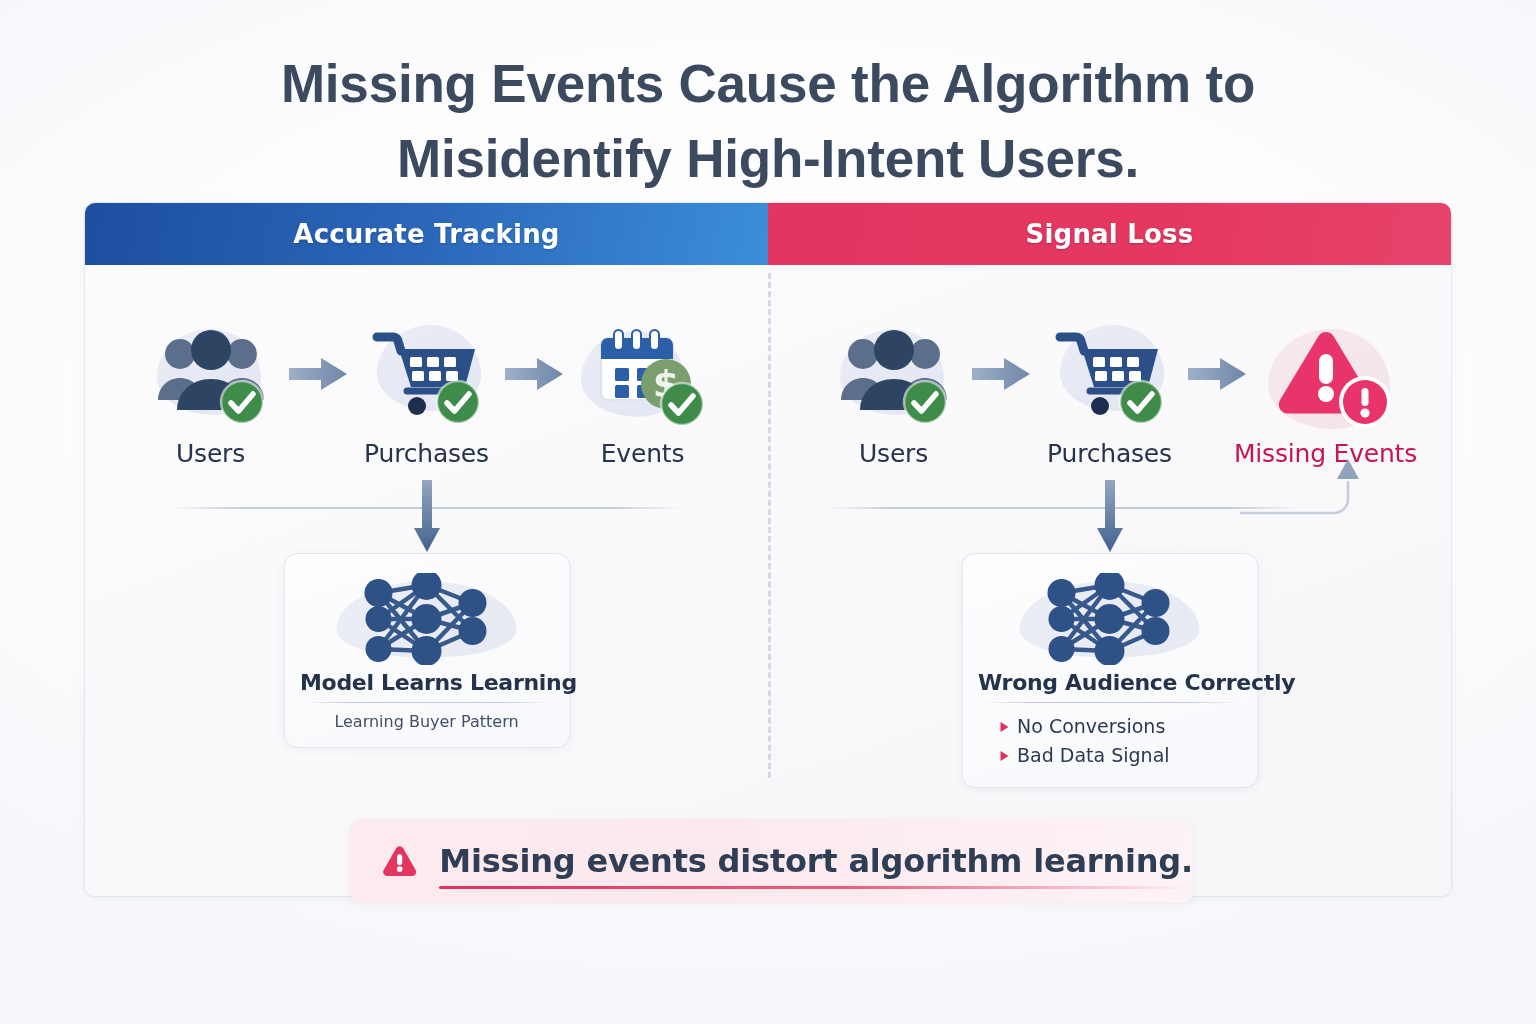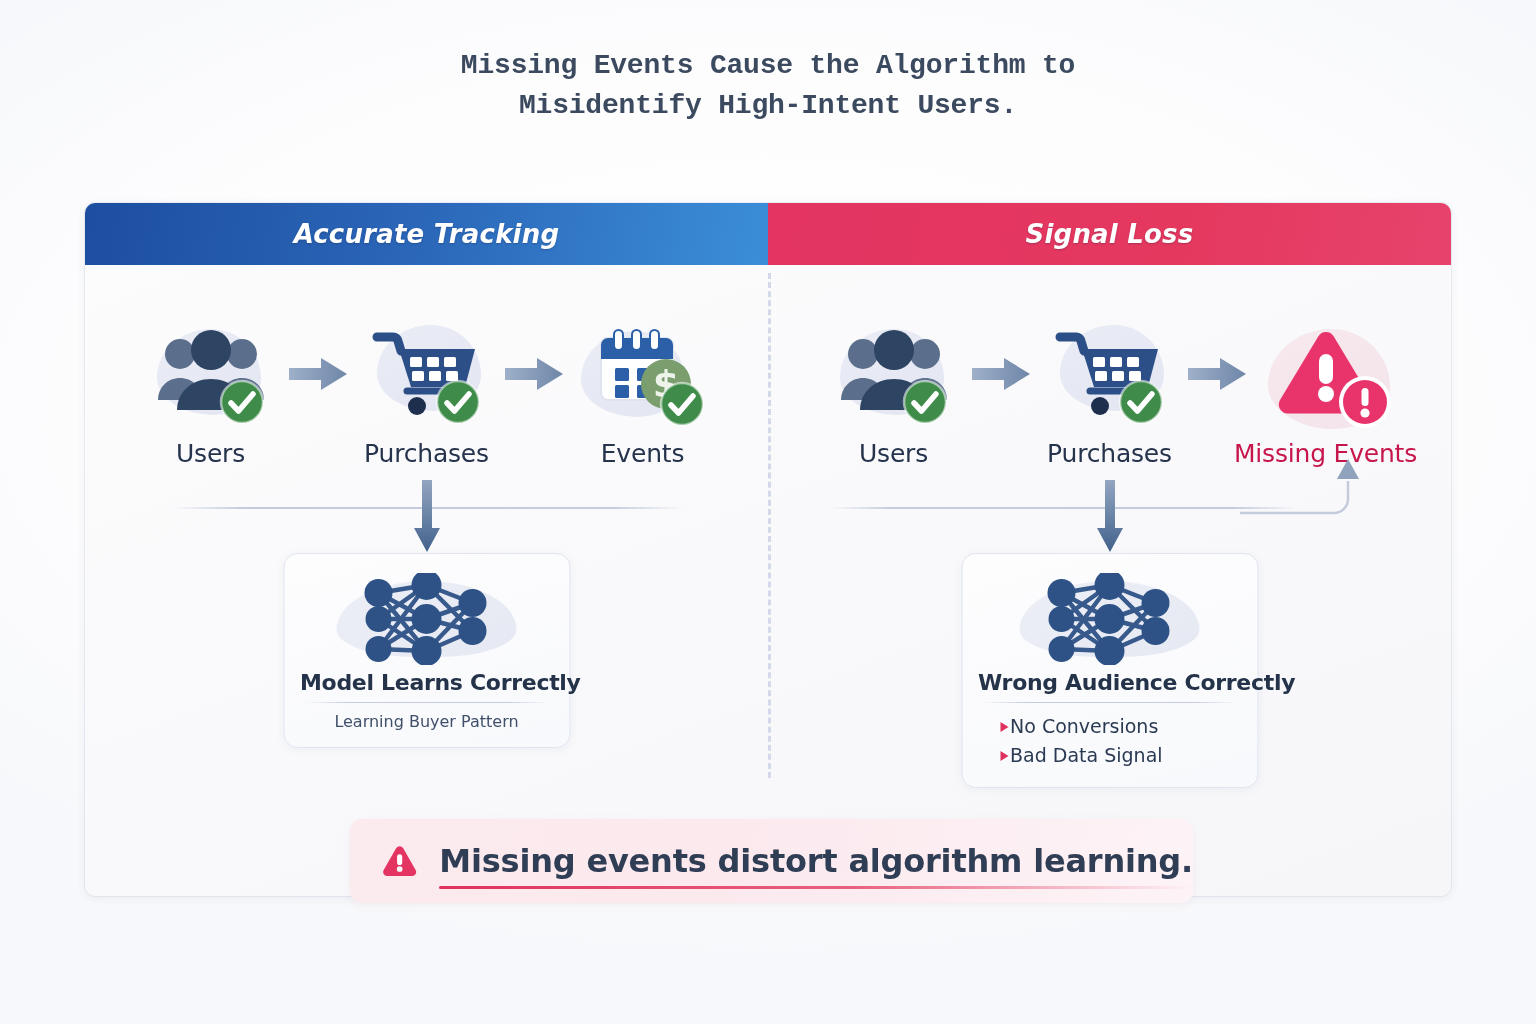--- a/index.html
+++ b/index.html
@@ -24,23 +24,23 @@
   }
 
   
   .title-wrap {
     position: absolute;
     left: 0; right: 0;
     top: 46px;
     text-align: center;
   }
   .title-line {
-    font-family: Liberation Mono, monospace;
+    font-family: Liberation Sans, sans-serif;
     font-weight: bold;
-    font-size: 28px;
+    font-size: 53px;
     line-height: 1.42;
     color: #3c4a60;
     letter-spacing: -0.2px;
     text-shadow: 0 1px 0 rgba(255,255,255,0.9);
   }
 
   
   #panel {
     position: absolute;
     left: 85px;
@@ -54,21 +54,20 @@
   }
 
   .head-row {
     position: absolute;
     left: 0; top: 0;
     width: 100%;
     height: 62px;
     display: flex;
     border-radius: 10px 10px 0 0;
     overflow: hidden;
-    font-style: italic;
   }
   .head-cell {
     height: 100%;
     display: flex;
     align-items: center;
     justify-content: center;
     font-weight: bold;
     font-size: 26px;
     color: #ffffff;
     letter-spacing: 0.2px;
@@ -236,21 +235,21 @@
     margin: 0;
     padding: 0 0 0 22px;
     list-style: none;
   }
   .bullets li {
     font-size: 19px;
     color: #2b3a53;
     line-height: 1.55;
     display: flex;
     align-items: center;
-    gap: 2px;
+    gap: 9px;
     white-space: nowrap;
   }
   .bullet-tri {
     width: 0; height: 0;
     border-left: 8px solid #e0315e;
     border-top: 5.5px solid transparent;
     border-bottom: 5.5px solid transparent;
     flex: 0 0 auto;
   }
 
@@ -441,21 +440,21 @@
                 <circle cx="28" cy="46" r="13"></circle>
                 <circle cx="28" cy="76" r="13"></circle>
               <circle cx="76" cy="12" r="15"></circle>
                 <circle cx="76" cy="46" r="15"></circle>
                 <circle cx="76" cy="78" r="15"></circle>
               <circle cx="122" cy="30" r="14"></circle>
                 <circle cx="122" cy="58" r="14"></circle>
             </g>
           </svg>
         </div>
-        <div class="card-title">Model Learns Correctly</div>
+        <div class="card-title">Model Learns Learning</div>
         <div class="card-rule"></div>
         <div class="card-sub">Learning Buyer Pattern</div>
       </div>
 
     </div>
 
     <div class="half right">
 
       <div class="flow">
 

